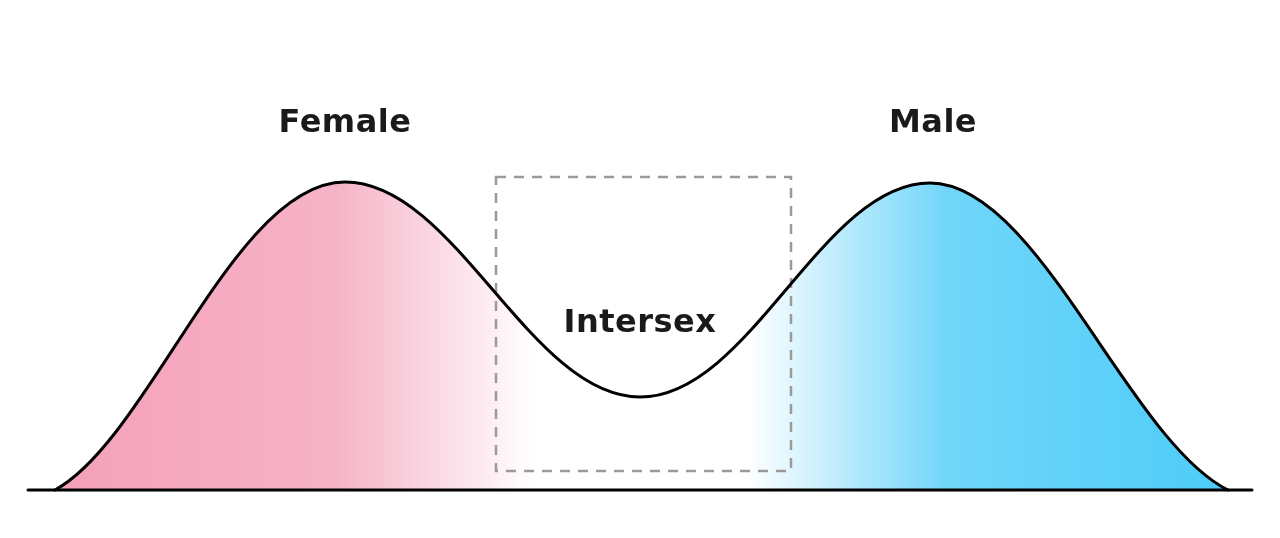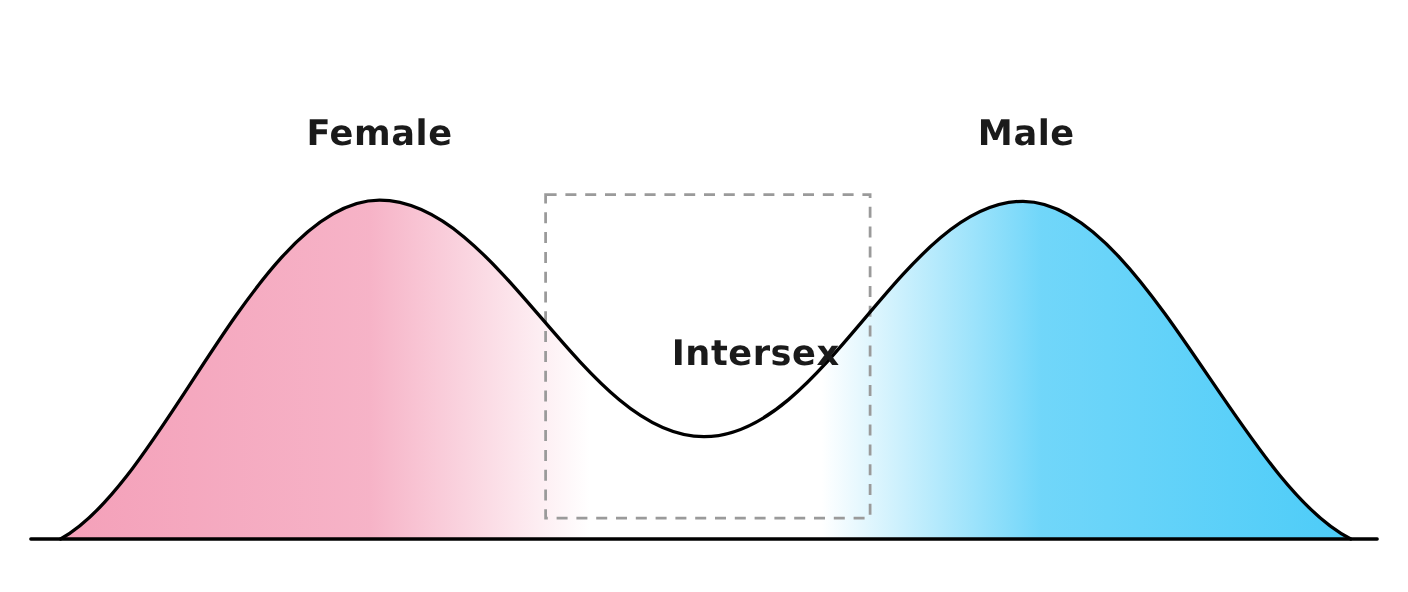--- a/index.html
+++ b/index.html
@@ -25,21 +25,21 @@
     transform: translateX(-50%);
     font-size: 32px;
     font-weight: 600;
     letter-spacing: 0.5px;
     color: #1a1a1a;
     white-space: nowrap;
     user-select: none;
   }
   .label-female { left: 345px; top: 102px; }
   .label-male   { left: 933px; top: 102px; }
-  .label-intersex { left: 640px; top: 302px; margin-left: 47px; }
+  .label-intersex { left: 640px; top: 302px; }
 </style>
 </head>
 <body>
 
 <div class="canvas">
 
   <svg width="1280" height="538" viewBox="0 0 1280 538">
     <defs>
       <linearGradient id="fillGrad" x1="0" y1="0" x2="1" y2="0">
         <stop offset="0" stop-opacity="1" stop-color="#F4A0B9"></stop>

